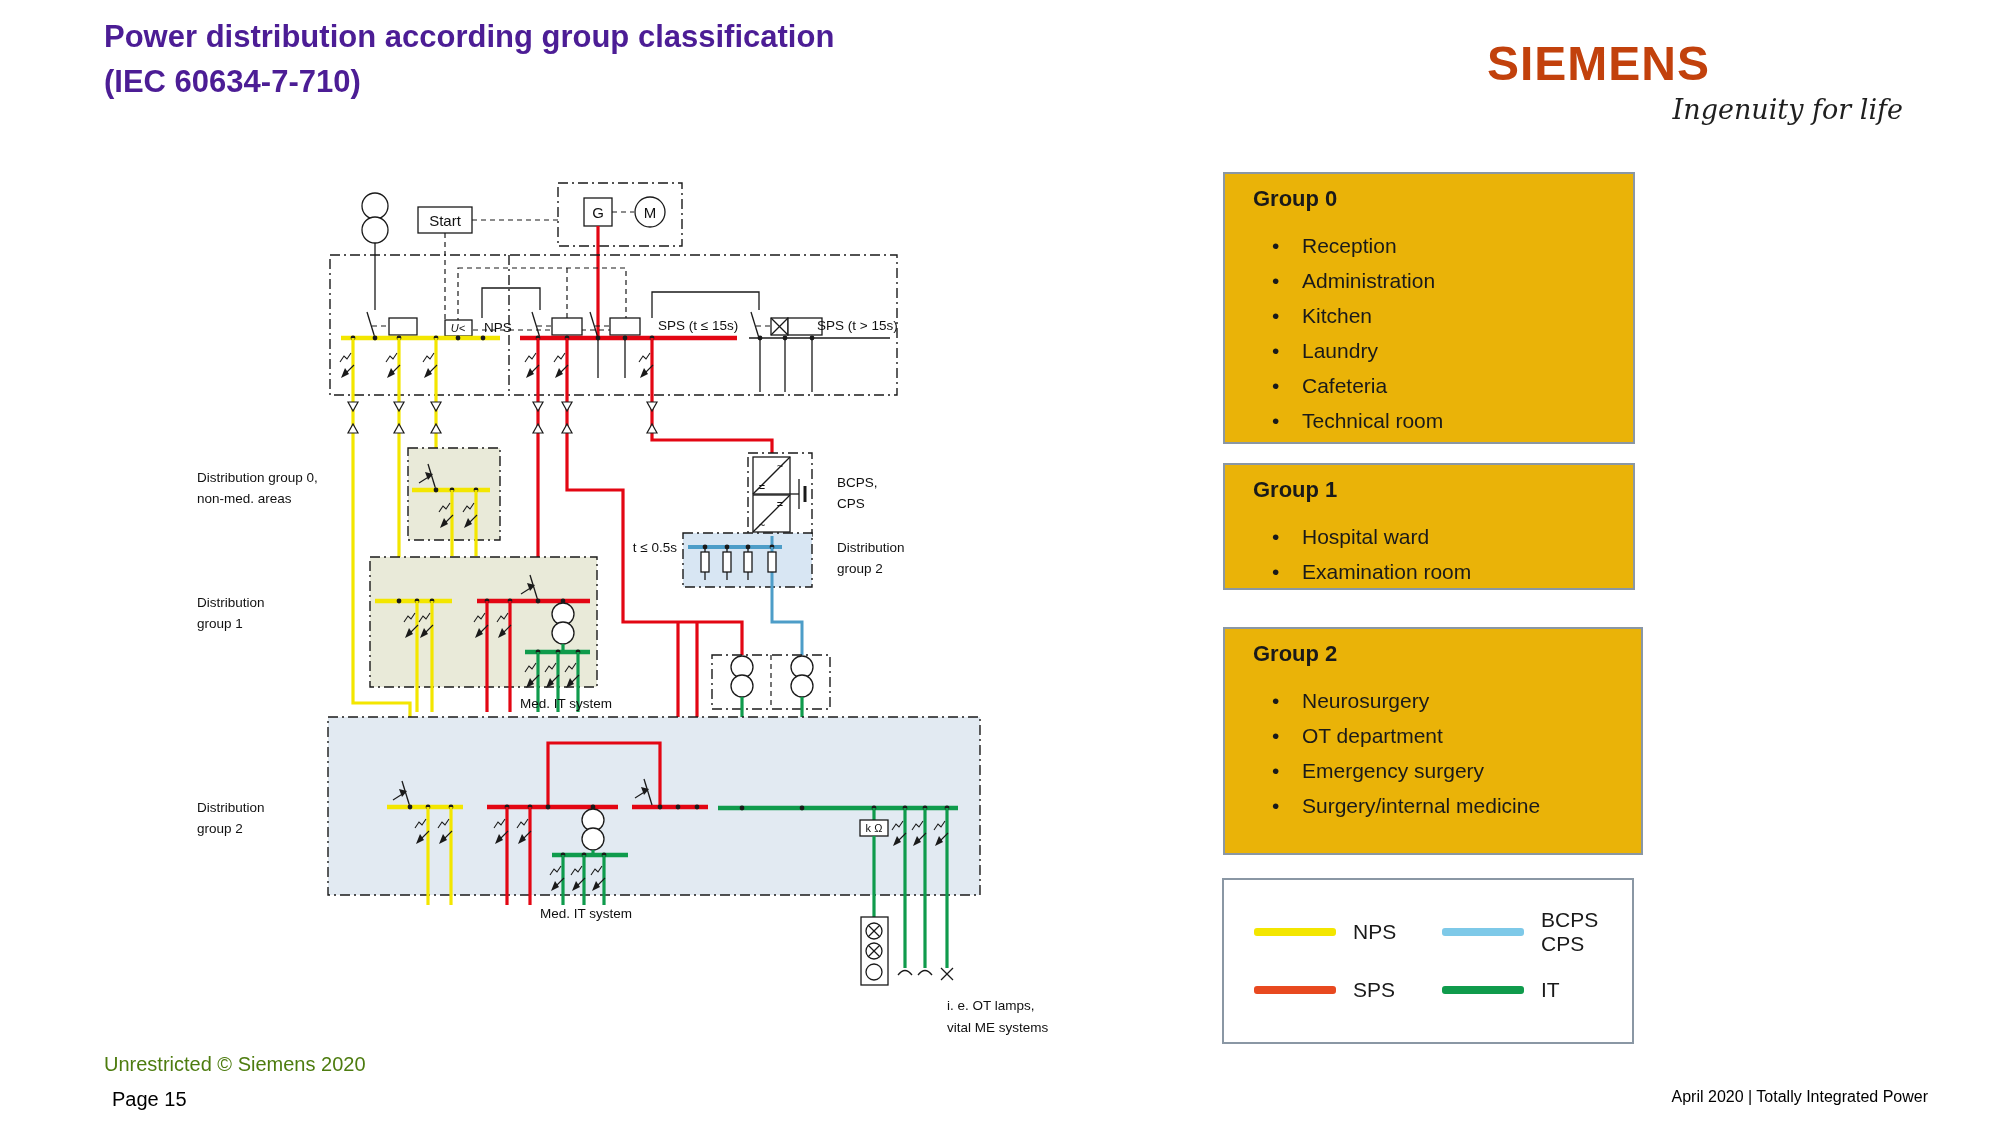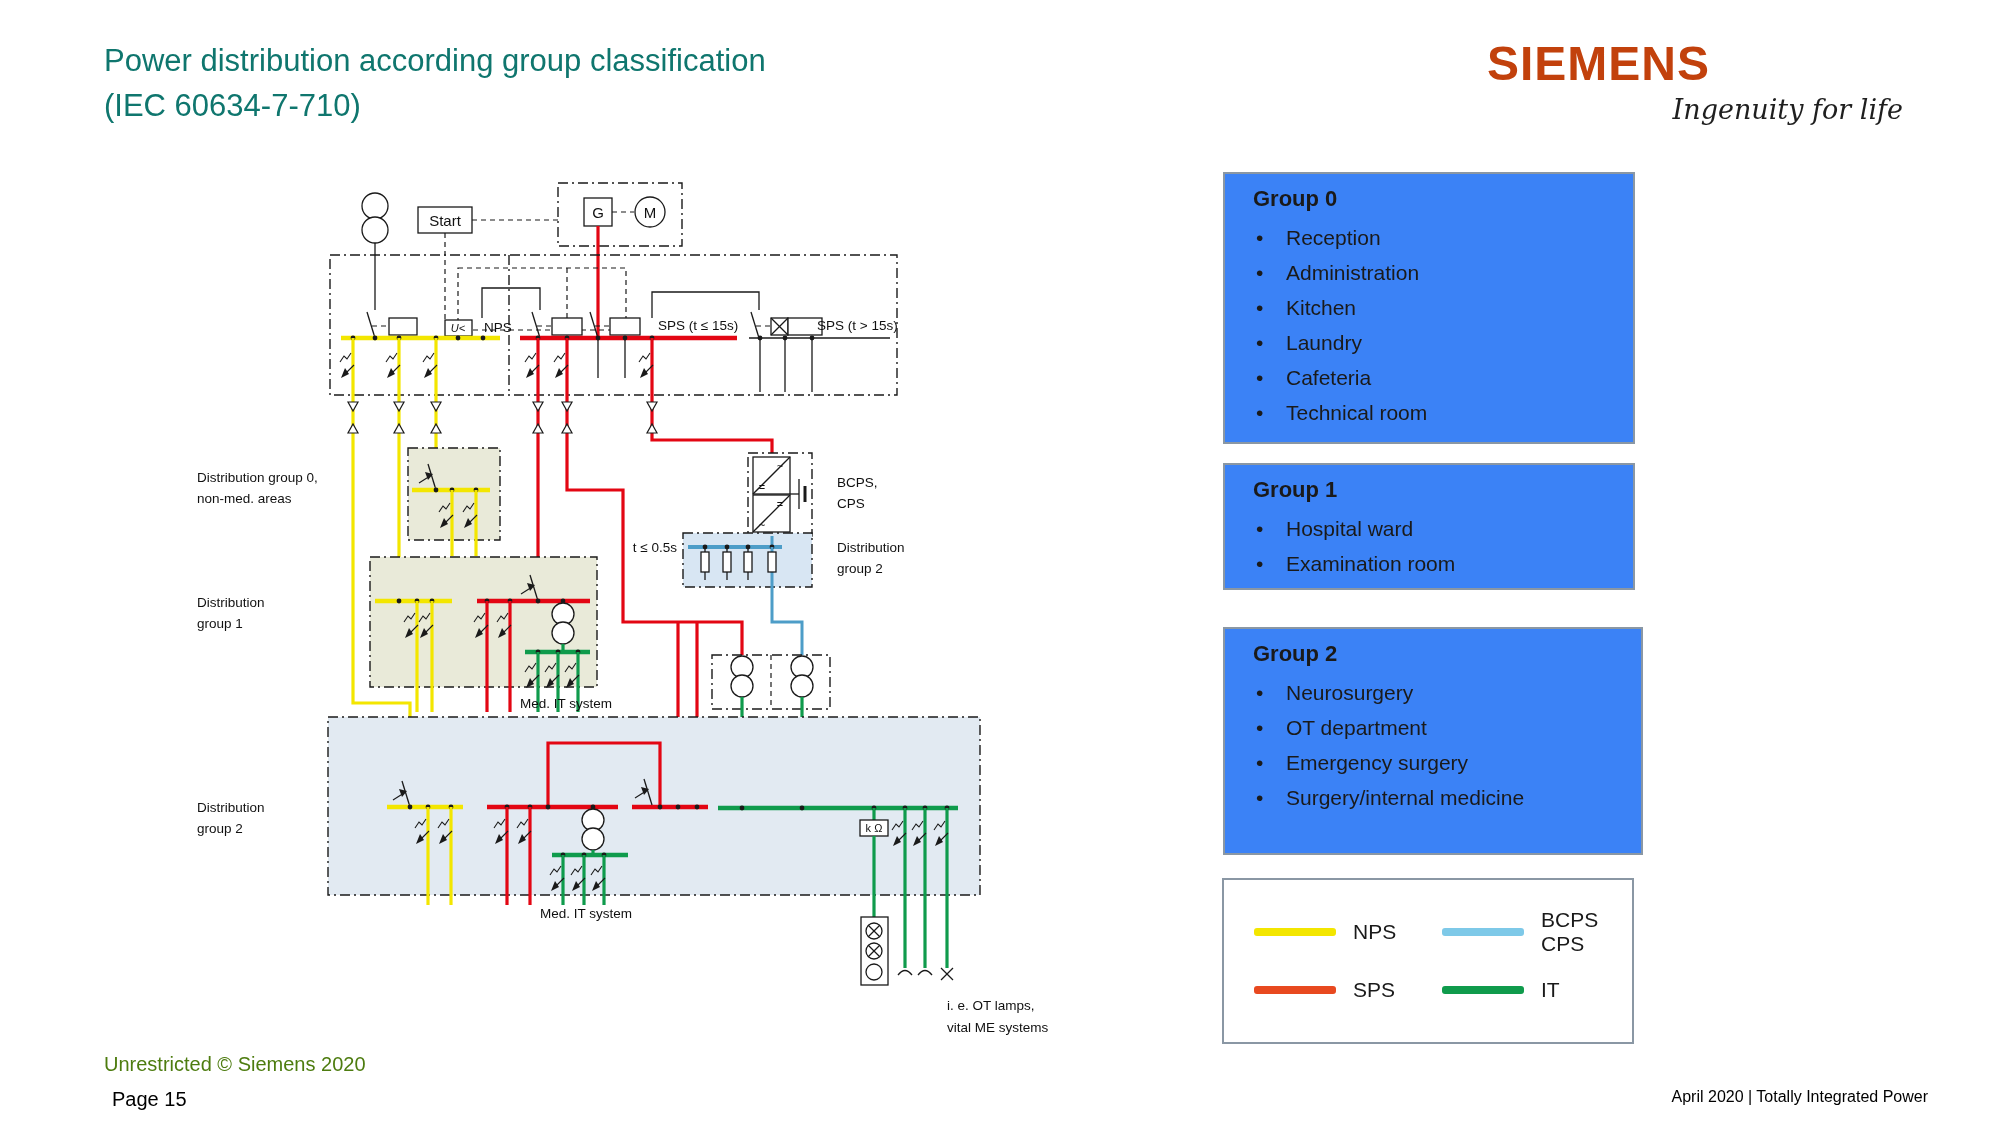--- a/index.html
+++ b/index.html
@@ -1,31 +1,31 @@
 <!DOCTYPE html>
 <html><head>
 <meta charset="utf-8">
 <style>
   html,body{margin:0;padding:0;}
   body{
     width:2001px;height:1125px;position:relative;background:#ffffff;
     font-family:"Liberation Sans",sans-serif;color:#1a1a1a;overflow:hidden;
   }
   
-  .title{position:absolute;left:104px;top:38px;font-size:31px;font-weight:normal;
-         color:#0f766e;line-height:45px;}
+  .title{position:absolute;left:104px;top:14px;font-size:31px;font-weight:bold;
+         color:#4c1d95;line-height:45px;}
   .brand{position:absolute;right:94px;top:36px;width:420px;text-align:left;
          font-size:48px;font-weight:bold;color:#c2410c;letter-spacing:1px;}
   .tagline{position:absolute;right:98px;top:94px;width:420px;text-align:right;
          font-family:"DejaVu Serif",serif;font-style:italic;font-size:27px;color:#1f1f1f;}
   
   .panel{position:absolute;border:2px solid #8a97a4;box-sizing:border-box;
-         background:#3b82f6;padding:8px 10px 0 28px;}
+         background:#eab308;padding:8px 10px 0 28px;}
   .panel h3{margin:4px 0 8px;font-size:22px;}
-  .panel ul{list-style:none;margin:0;padding:0;}
+  .panel ul{list-style:none;margin:16px;padding:0;}
   .panel li{font-size:21px;line-height:35px;padding-left:33px;position:relative;}
   .panel li::before{content:"\2022";position:absolute;left:3px;}
   #panel-g0{left:1223px;top:172px;width:412px;height:272px;}
   #panel-g1{left:1223px;top:463px;width:412px;height:127px;}
   #panel-g2{left:1223px;top:627px;width:420px;height:228px;}
   
   .legend{position:absolute;left:1222px;top:878px;width:412px;height:166px;
           border:2px solid #8a97a4;box-sizing:border-box;padding:28px 0 0 30px;}
   .legend .row{display:flex;margin-bottom:22px;}
   .legend .cell{display:flex;align-items:center;width:188px;}

